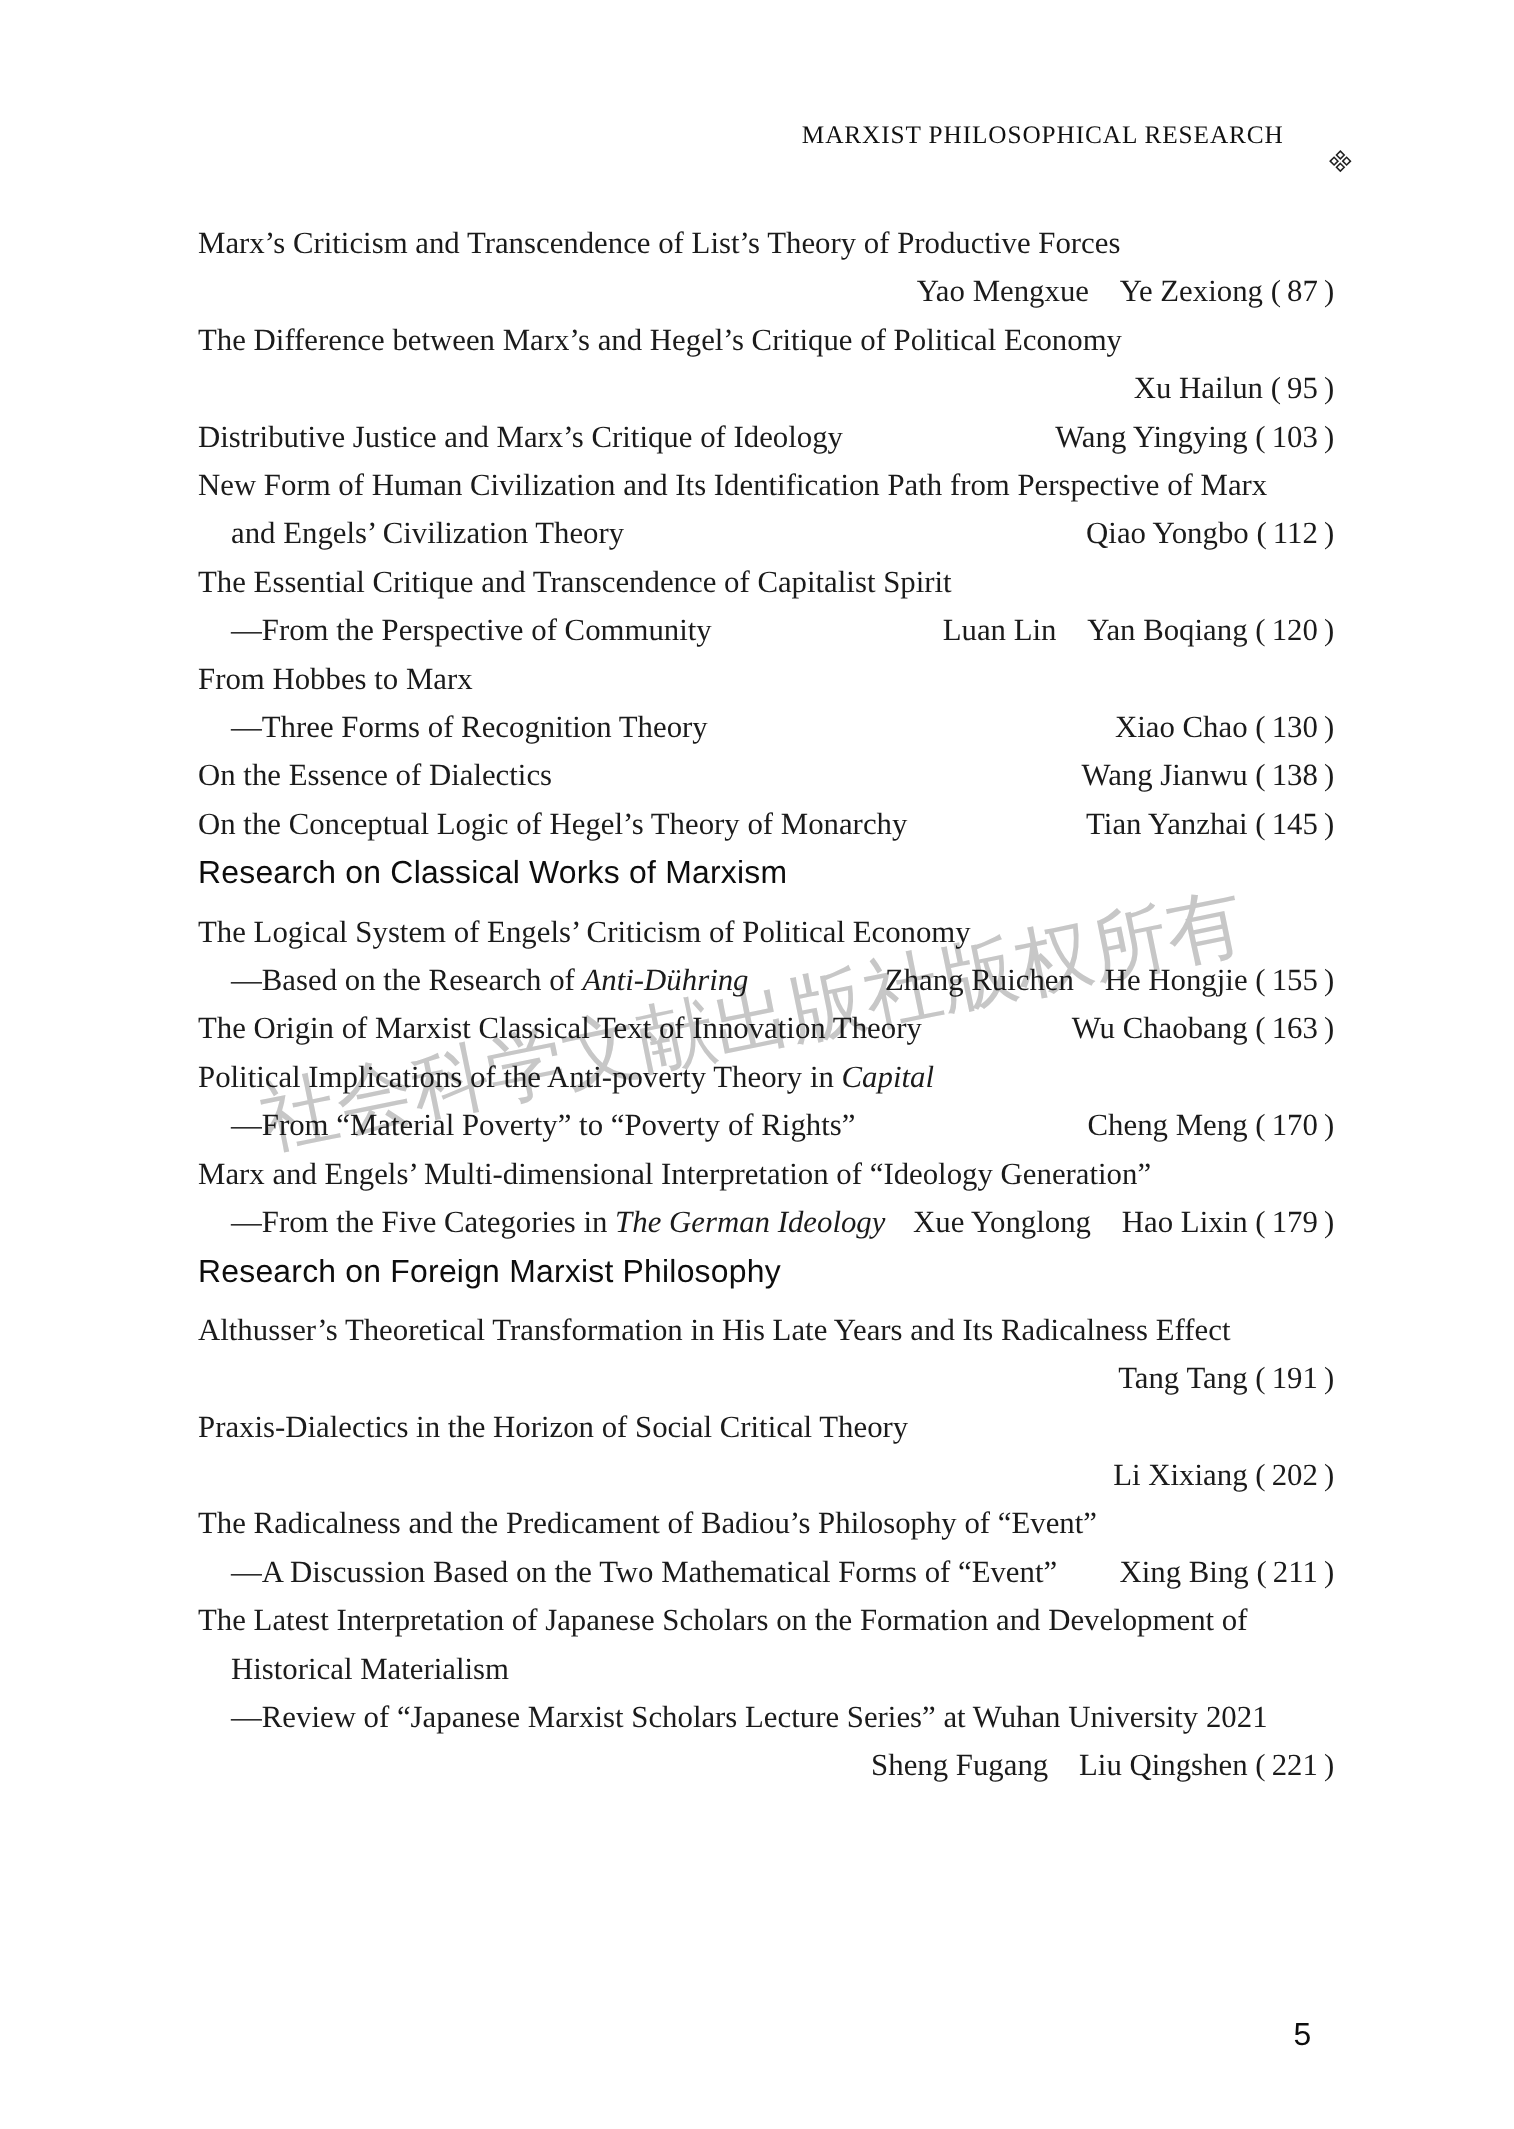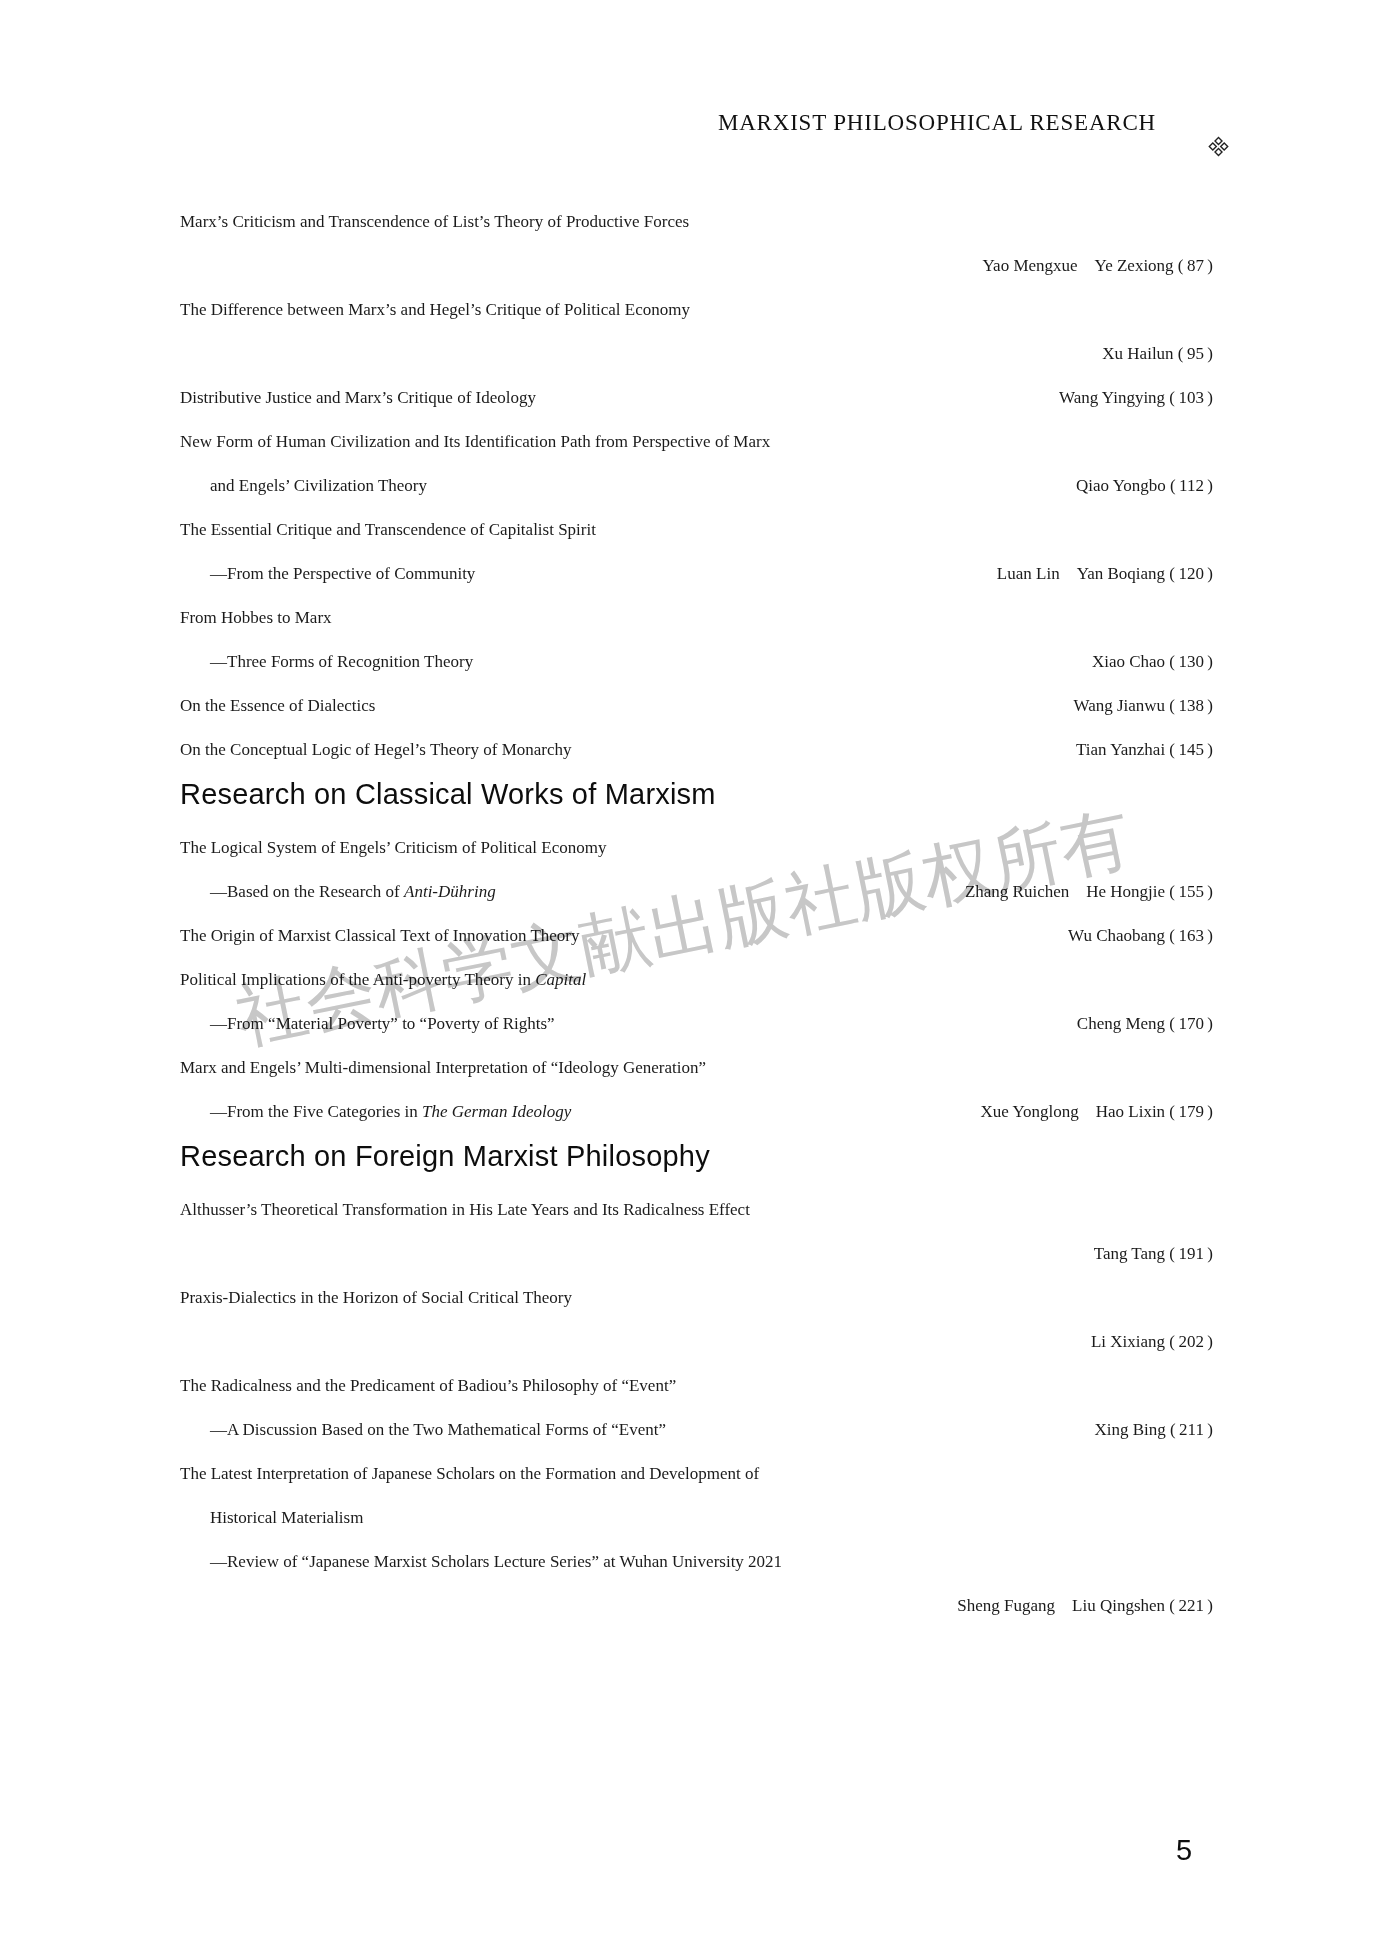--- a/index.html
+++ b/index.html
@@ -10,40 +10,40 @@
     background: #ffffff;
     overflow: hidden;
     font-family: "Liberation Serif", serif;
     color: #1b1b1b;
   }
   .page-header {
     position: absolute;
     top: 110px;
     right: 186px;
     display: flex;
-    gap: 13px;
+    gap: 2px;
     font-size: 23px;
     letter-spacing: 0.8px;
     color: #111;
     white-space: pre;
   }
   .ornament { display: inline-block; width: 21px; height: 21px; }
   .content {
     position: absolute;
     left: 180px;
     top: 200px;
     width: 1033px;
     z-index: 2;
   }
   .row {
     display: flex;
     justify-content: space-between;
     align-items: center;
     line-height: 44px;
-    font-size: 17px;
+    font-size: 28px;
     white-space: pre-wrap;
   }
   .row-left { flex: 0 1 auto; }
   .indent .row-left { padding-left: 30px; }
   .row-right { margin-left: auto; text-align: right; white-space: pre; }
   .it { font-style: italic; }
   .section-heading {
     font-family: "Liberation Sans", sans-serif;
     font-size: 29px;
     line-height: 44px;

